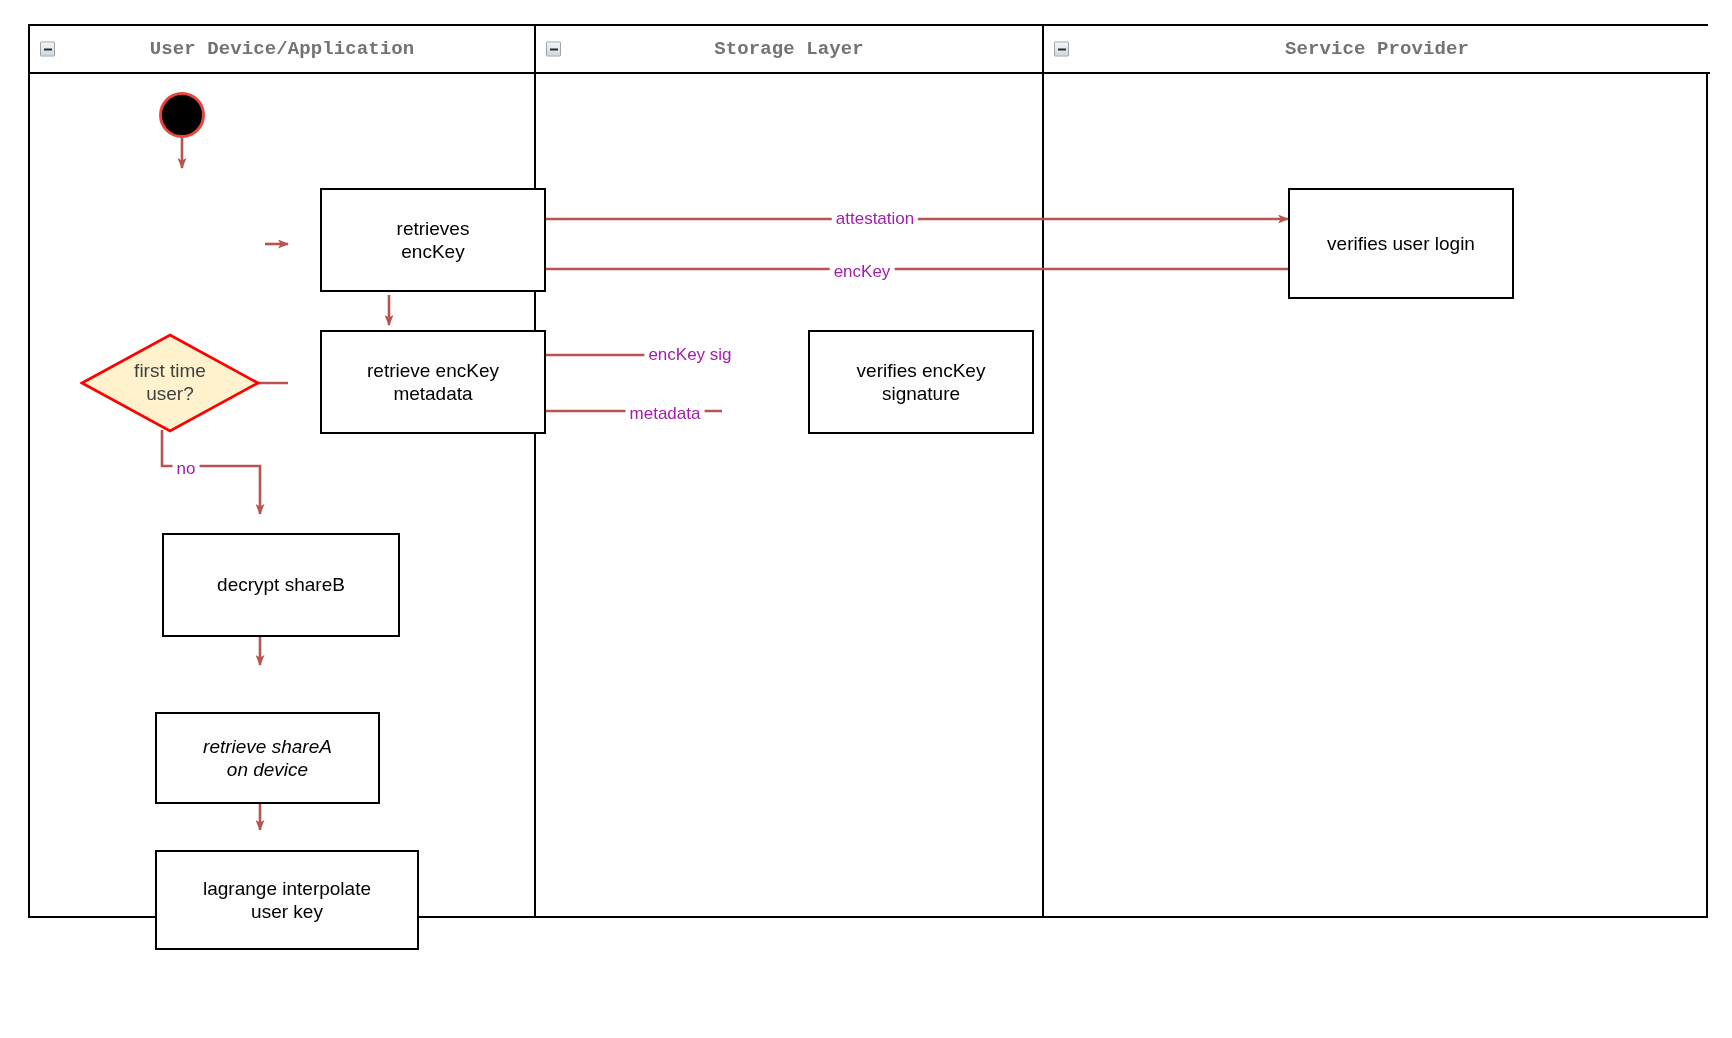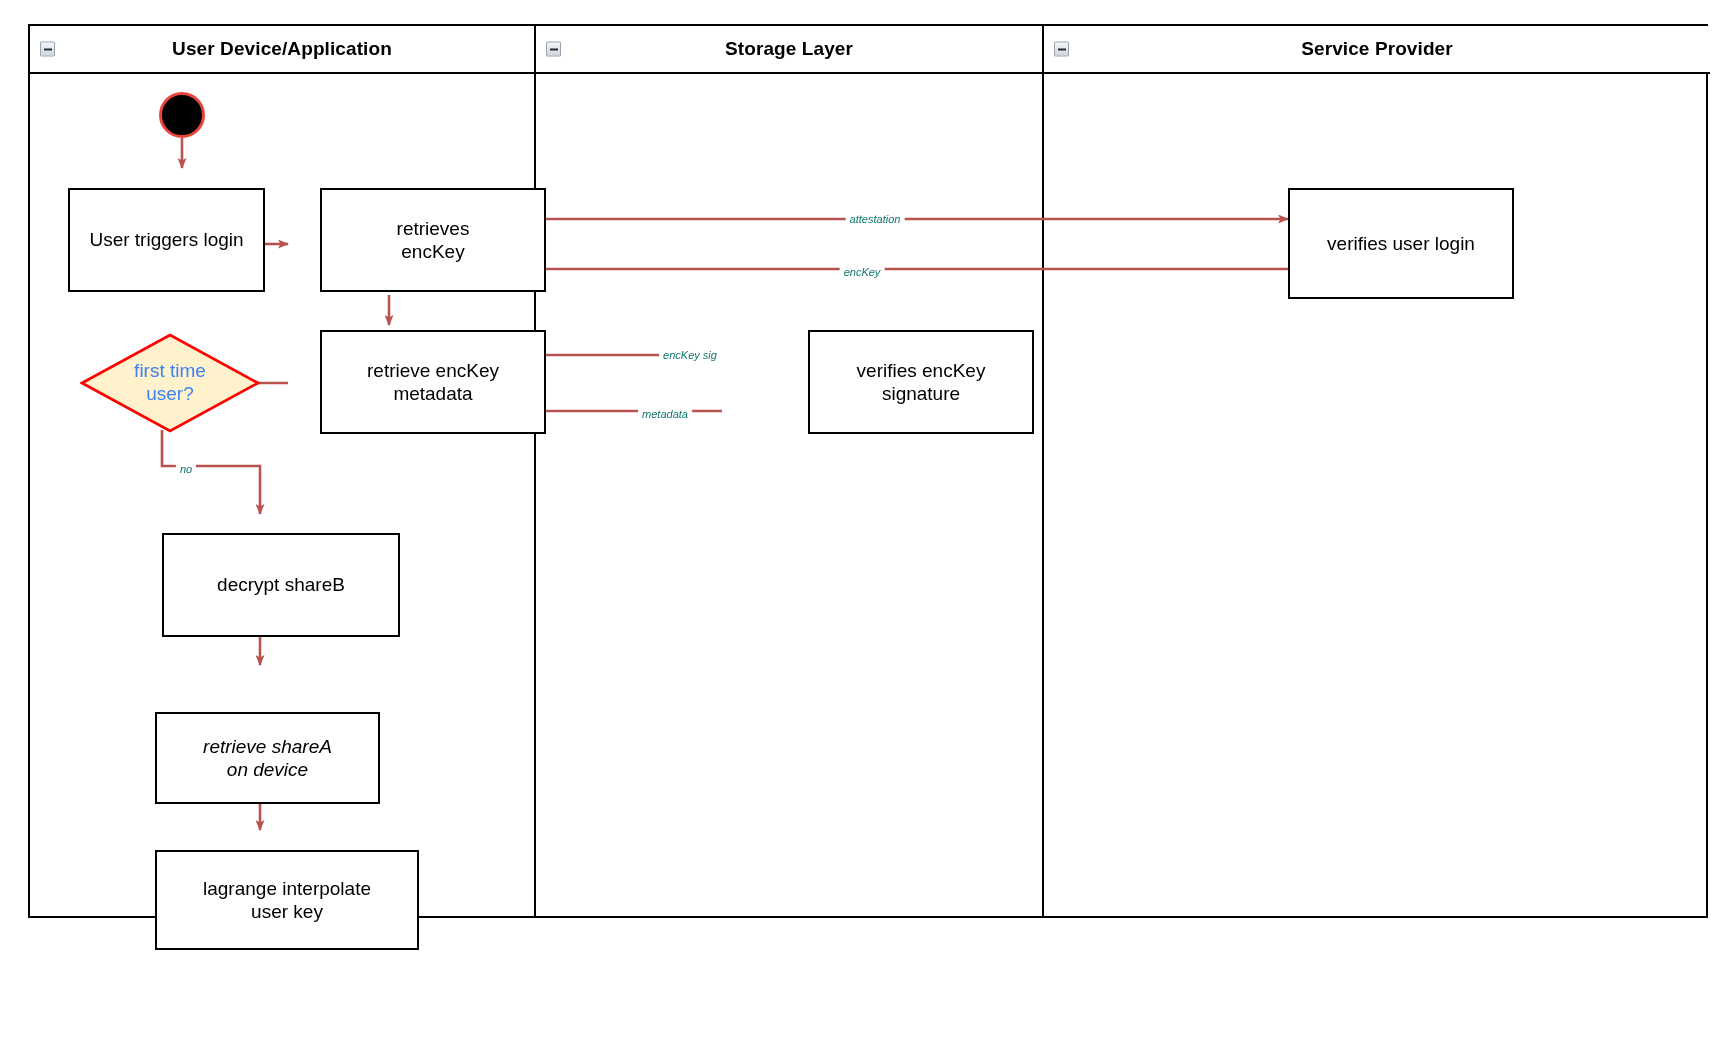--- a/index.html
+++ b/index.html
@@ -40,24 +40,25 @@
     box-sizing: border-box;
     border-bottom: 2px solid #000000;
     display: flex;
     align-items: center;
     justify-content: center;
     background: #ffffff;
   }
   .lane-title {
     font-size: 19px;
     font-weight: bold;
-    color: #000000;
+    color: #737373;
     letter-spacing: 0.1px;
     text-align: center;
     user-select: none;
+    font-family: Liberation Mono, monospace;
   }
   .collapse-btn {
     position: absolute;
     left: 10px;
     top: 50%;
     transform: translateY(-50%);
     width: 15px;
     height: 15px;
     box-sizing: border-box;
     border: 1px solid #9aa3ad;
@@ -107,41 +108,40 @@
     align-items: center;
     justify-content: center;
   }
   .decision svg { position: absolute; left: 0; top: 0; }
   .decision-label {
     position: relative;
     z-index: 2;
     font-size: 19px;
     line-height: 1.2;
     text-align: center;
-    color: #3b82f6;
+    color: #404040;
     user-select: none;
   }
 
   
   #edges {
     position: absolute;
     left: 0; top: 0;
     width: 1732px; height: 1038px;
     pointer-events: none;
   }
   .edge-label {
     position: absolute;
-    font-size: 11px;
-    color: #0f766e;
+    font-size: 17px;
+    color: #a21caf;
     background: #ffffff;
     padding: 0 4px;
     white-space: nowrap;
     user-select: none;
     transform: translate(-50%, -50%);
-    font-style: italic;
   }
 </style>
 </head>
 <body>
 
 <div id="canvas">
 
   <div class="pool">
 
     <div class="lane" style="left:0px; width:504px;">
@@ -203,21 +203,20 @@
   </svg>
 
   <div class="edge-label" style="left:875px; top:219px;">attestation</div>
   <div class="edge-label" style="left:862px; top:272px;">encKey</div>
   <div class="edge-label" style="left:672px; top:355px;margin-left:18px;">encKey sig</div>
   <div class="edge-label" style="left:665px; top:414px;">metadata</div>
   <div class="edge-label" style="left:186px; top:469px;text-align:center;">no</div>
 
   <div class="start-node" style="left:159px; top:92px;"></div>
 
-  <div class="node" style="left:68px; top:188px; width:197px; height:104px;">User triggers login</div>
 
   <div class="node" style="left:320px; top:188px; width:226px; height:104px; white-space:pre-line;">retrieves
 encKey</div>
 
   <div class="node" style="left:320px; top:330px; width:226px; height:104px; white-space:pre-line;">retrieve encKey
 metadata</div>
 
   <div class="decision" style="left:80px; top:333px; width:180px; height:100px;">
     <svg width="180" height="100" viewBox="0 0 180 100" xmlns="http://www.w3.org/2000/svg">
       <polygon points="90,2 178,50 90,98 2,50" fill="#fff2cc" stroke="#ff0000" stroke-width="2.6"></polygon>

